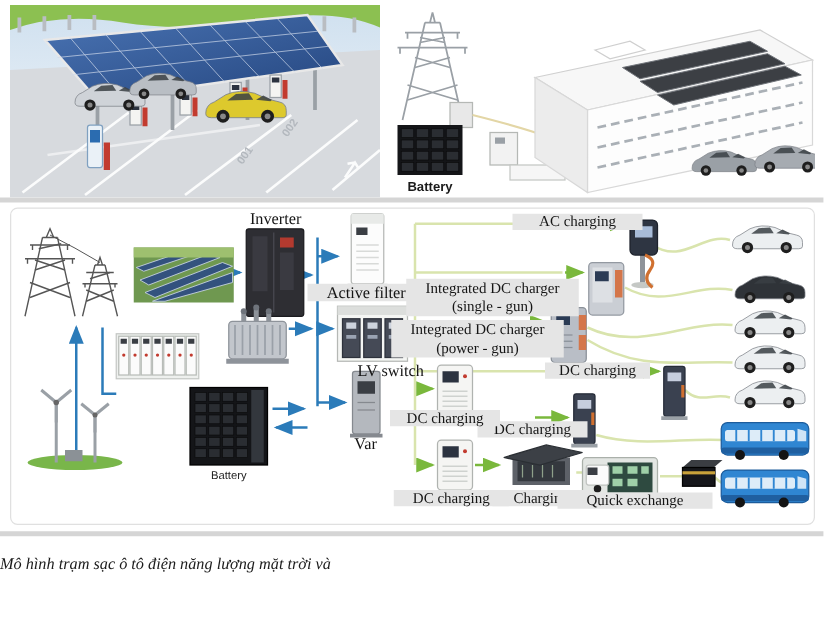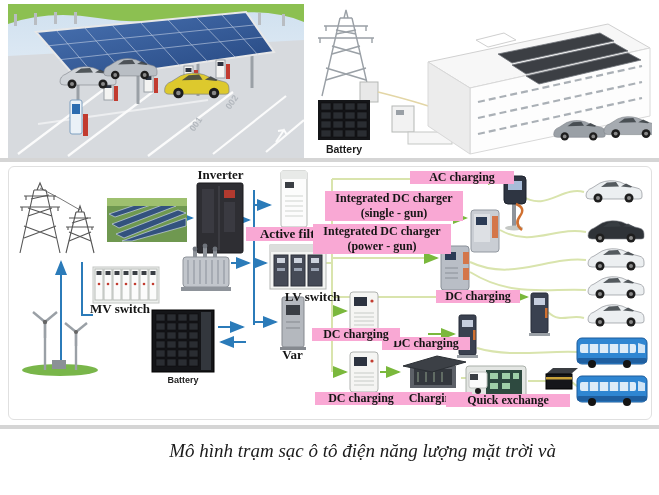--- a/index.html
+++ b/index.html
@@ -3,29 +3,29 @@
 <meta charset="utf-8">
 <style>
   html,body{margin:0;padding:0;background:#fff;}
   #stage{position:relative;width:659px;height:495px;background:#fff;overflow:hidden;
          font-family:"Liberation Serif",serif;}
   svg{display:block}
   .abs{position:absolute;}
   .rule{position:absolute;left:0;width:659px;background:#d5d5d5;}
   .diagram-frame{position:absolute;left:8px;top:166px;width:642px;height:252px;
                  border:1px solid #e0e0e0;border-radius:6px;}
-  .lbl{position:absolute;font-weight:bold;color:#151515;text-align:center;
+  .lbl{position:absolute;font-weight:normal;color:#151515;text-align:center;
        white-space:nowrap;font-size:12px;line-height:13px;}
-  .lbl.bg{background:#f9a8d4;}
+  .lbl.bg{background:#e5e5e5;}
   .lbl.lg{font-size:14px;line-height:15px;}
   .lbl.md{font-size:13px;line-height:14px;}
-  .lbl.two{line-height:15px;white-space:normal;}
+  .lbl.two{line-height:15px;white-space:normal;margin-top:32px;}
   .lbl.tiny{font-family:"Liberation Sans",sans-serif;font-size:9px;line-height:10px;color:#222;}
-  .caption{position:absolute;left:0;top:438px;width:556px;text-align:right;
-           font-style:italic;font-size:19px;line-height:25px;color:#1b1b1b;}
+  .caption{position:absolute;left:0;top:438px;width:556px;text-align:left;
+           font-style:italic;font-size:13px;line-height:25px;color:#1b1b1b;}
 </style>
 </head>
 <body>
 
 <div id="stage">
 
   <svg class="abs" style="left:8px;top:4px" width="296" height="154" viewBox="0 0 296 154">
     <defs>
       <linearGradient id="sky" x1="0" y1="0" x2="0" y2="1">
         <stop offset="0" stop-color="#cfe0ef"></stop>
@@ -549,21 +549,20 @@
 
     <g transform="translate(577,336)">
         <use href="#bus"></use>
       </g>
     <g transform="translate(577,374)">
         <use href="#bus"></use>
       </g>
   </svg>
 
   <div class="lbl md" style="left:183px;top:168px;width:75px">Inverter</div>
-  <div class="lbl md" style="left:64px;top:302px;width:112px">MV switch</div>
   <div class="lbl tiny" style="left:150px;top:375px;width:66px">Battery</div>
   <div class="lbl md bg" style="left:246px;top:227px;width:94px">Active filter</div>
   <div class="lbl md" style="left:270px;top:290px;width:85px">LV switch</div>
   <div class="lbl md" style="left:270px;top:348px;width:45px">Var</div>
   <div class="lbl bg" style="left:410px;top:171px;width:104px">AC charging</div>
   <div class="lbl two bg" style="left:325px;top:191px;width:138px"><span>Integrated DC charger</span><br><span>(single - gun)</span></div>
   <div class="lbl two bg" style="left:313px;top:224px;width:138px"><span>Integrated DC charger</span><br><span>(power - gun)</span></div>
   <div class="lbl bg" style="left:436px;top:290px;width:84px">DC charging</div>
   <div class="lbl bg" style="left:382px;top:337px;width:88px">DC charging</div>
   <div class="lbl bg" style="left:312px;top:328px;width:88px">DC charging</div>

